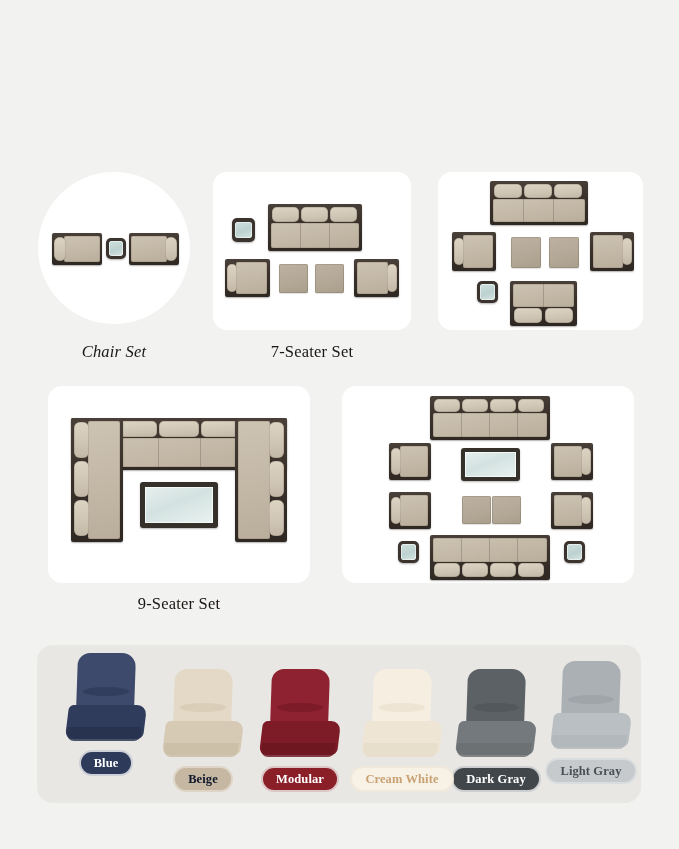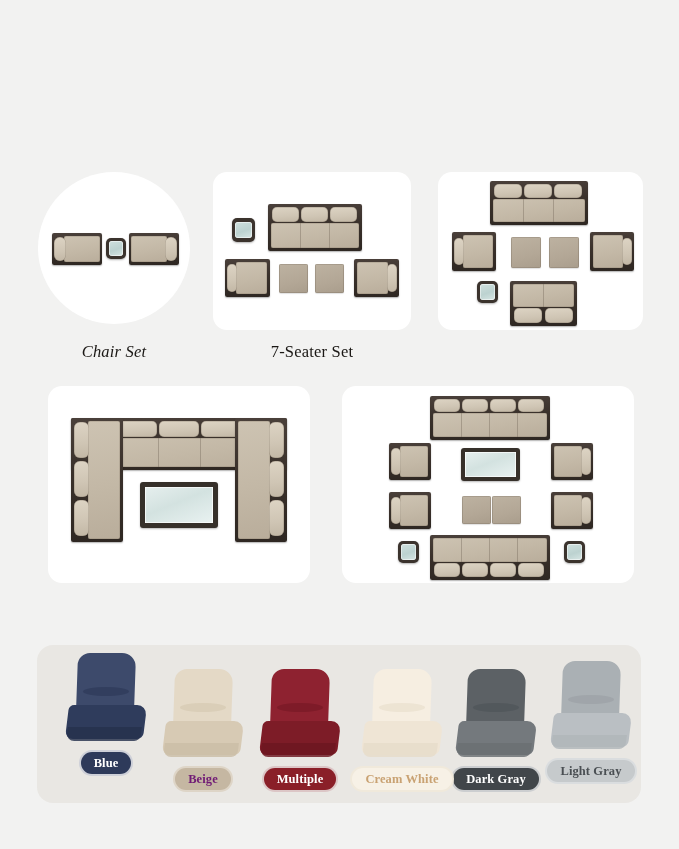--- a/index.html
+++ b/index.html
@@ -270,20 +270,21 @@
       <div class="pad" style="left:3px;top:3px;right:17px;bottom:3px;"></div>
       <div class="back v" style="right:3px;top:4px;width:15px;height:36px;"></div>
       <div class="back v" style="right:3px;top:43px;width:15px;height:36px;"></div>
       <div class="back v" style="right:3px;top:82px;width:15px;height:36px;"></div>
     </div>
 
     <div class="coffee" style="left:92px;top:96px;width:78px;height:46px;">
       <div class="glass"></div>
     </div>
   </div>
+  <div class="caption" style="left:48px;top:594px;width:262px;">9-Seater Set</div>
 
   <div class="card" style="left:342px;top:386px;width:292px;height:197px;">
 
     <div class="fb frame" style="left:88px;top:10px;width:120px;height:44px;">
       <div class="back" style="left:4px;top:3px;width:26px;height:13px;"></div>
       <div class="back" style="left:32px;top:3px;width:26px;height:13px;"></div>
       <div class="back" style="left:60px;top:3px;width:26px;height:13px;"></div>
       <div class="back" style="left:88px;top:3px;width:26px;height:13px;"></div>
       <div class="pad" style="left:3px;top:17px;right:3px;bottom:3px;"></div>
       <div class="seat-line" style="left:31px;top:17px;width:1px;bottom:3px;"></div>
@@ -347,31 +348,31 @@
       <span class="pill" style="background:#2e3a5a;color:#ffffff;box-shadow:0 0 0 2px #ced0d8;">Blue</span>
     </div>
 
     <div class="swatch" style="left:111px;top:24px;width:110px;">
       <div class="cushion">
         <div class="cu-back" style="background:#e4d9c6;"></div>
         <div class="cu-crease" style="background:#cfc0a7;"></div>
         <div class="cu-seat" style="background:#d7caб4;background:#d7cab4;"></div>
         <div class="cu-side" style="background:#cbbda6;"></div>
       </div>
-      <span class="pill" style="background:#c5b7a2;color:#701a75;box-shadow:0 0 0 2px #ded5c7;">Beige</span>
+      <span class="pill" style="background:#c5b7a2;color:#0f172a;box-shadow:0 0 0 2px #ded5c7;">Beige</span>
     </div>
 
     <div class="swatch" style="left:208px;top:24px;width:110px;">
       <div class="cushion">
         <div class="cu-back" style="background:#8e2230;"></div>
         <div class="cu-crease" style="background:#6a151f;"></div>
         <div class="cu-seat" style="background:#7d1c27;"></div>
         <div class="cu-side" style="background:#6c1620;"></div>
       </div>
-      <span class="pill" style="background:#8a1f28;color:#ffffff;box-shadow:0 0 0 2px #dcc6c6;">Multiple</span>
+      <span class="pill" style="background:#8a1f28;color:#ffffff;box-shadow:0 0 0 2px #dcc6c6;">Modular</span>
     </div>
 
     <div class="swatch" style="left:404px;top:24px;width:110px;">
       <div class="cushion">
         <div class="cu-back" style="background:#5c6165;"></div>
         <div class="cu-crease" style="background:#484d51;"></div>
         <div class="cu-seat" style="background:#74797d;"></div>
         <div class="cu-side" style="background:#6a6f73;"></div>
       </div>
       <span class="pill" style="background:#41464a;color:#ffffff;box-shadow:0 0 0 2px #ccced0;">Dark Gray</span>

